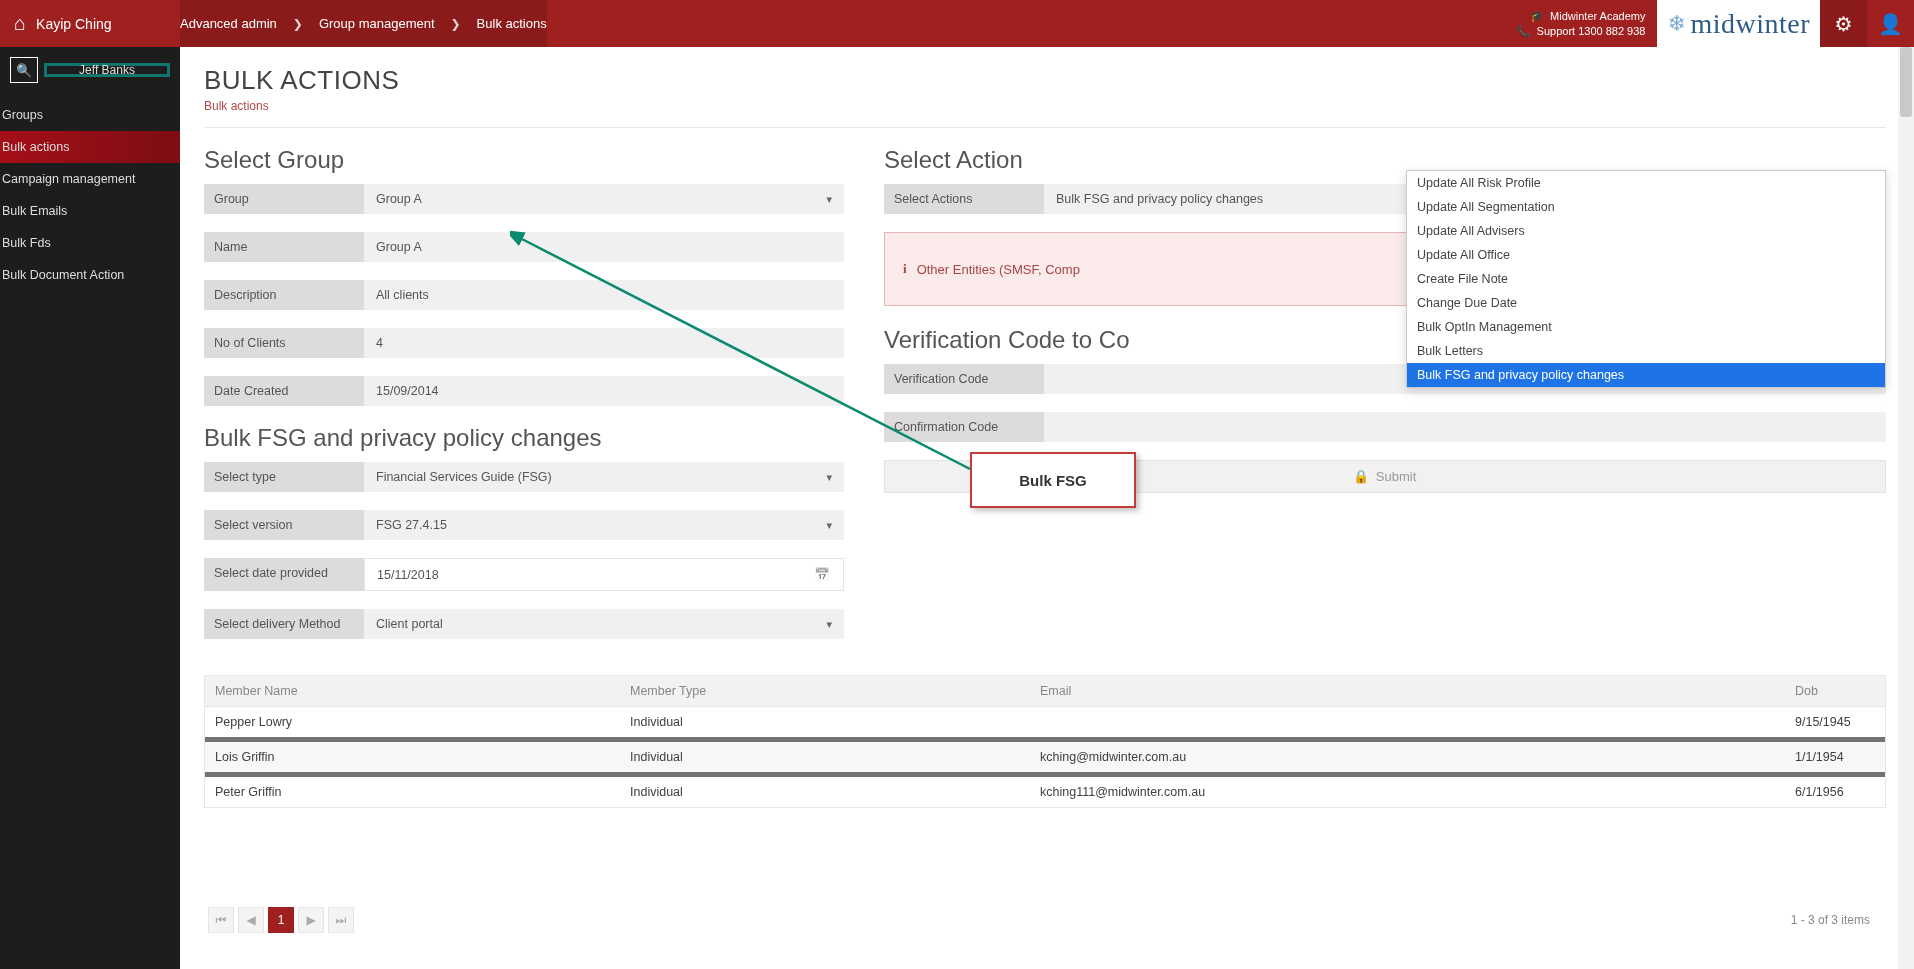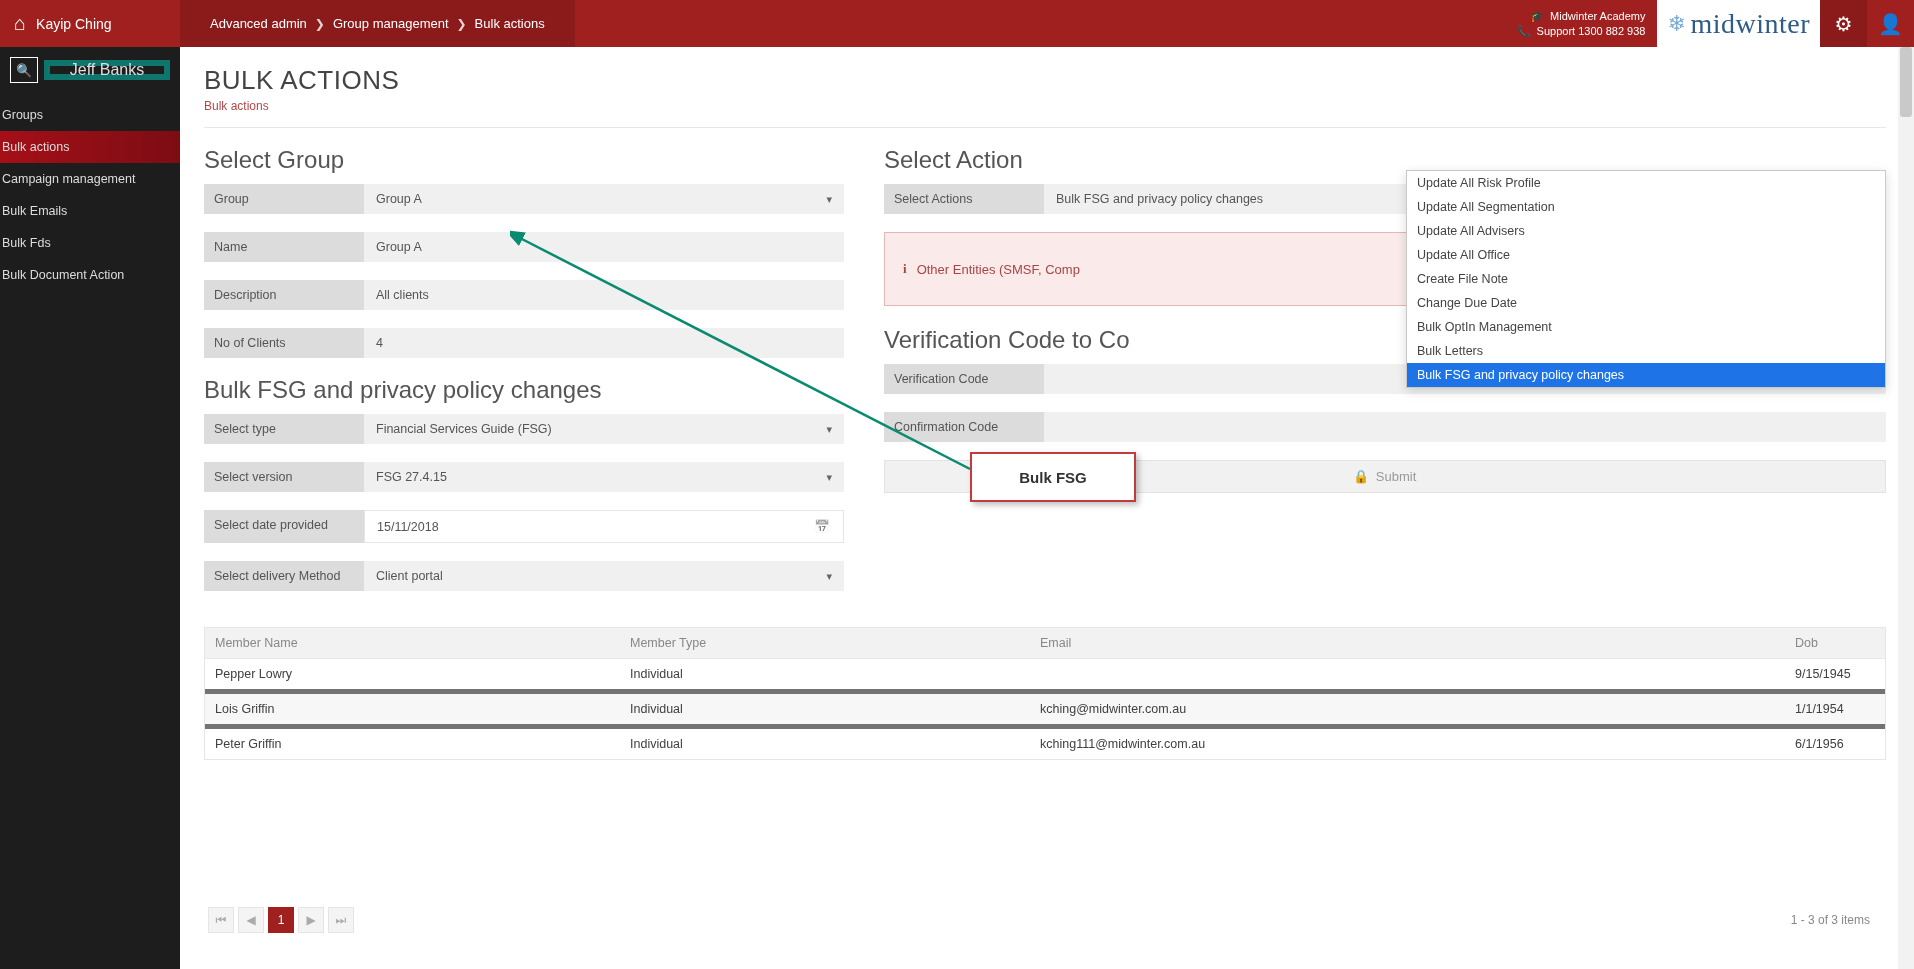--- a/index.html
+++ b/index.html
@@ -1,34 +1,34 @@
 <!DOCTYPE html>
 <html><head>
 <meta charset="utf-8">
 <style>
   * { box-sizing: border-box; margin: 0; padding: 0; }
   body { font-family: Arial, Helvetica, sans-serif; font-size: 13px; color: #333; background:#fff; overflow:hidden; }
   .topbar { height:47px; background:#a01f1f; display:flex; align-items:stretch; color:#fff; }
   .topbar .home { width:180px; display:flex; align-items:center; gap:10px; padding-left:14px; font-size:14px;}
   .topbar .home .icon-home { font-size:20px; }
-  .breadcrumb { background:#8b1a1a; display:flex; align-items:center; padding:0 30px; font-size:13px; gap:8px;}
+  .breadcrumb { background:#8b1a1a; display:flex; align-items:center; padding:0 0; font-size:13px; gap:16px;}
   .breadcrumb span.sep { opacity:.8; font-size:12px; }
   .topbar .spacer { flex:1; }
   .topbar .right { display:flex; align-items:stretch; }
   .topbar .info { display:flex; flex-direction:column; justify-content:center; align-items:flex-end; padding-right:12px; font-size:11px; gap:2px;}
   .topbar .info .row { display:flex; align-items:center; gap:6px; }
   .brand { background:#fff; color:#2e5c88; display:flex; align-items:center; padding:0 10px; font-family: "Times New Roman", serif; font-size:28px; letter-spacing:0.5px;}
   .brand .snow { color:#7aa9d4; font-size:22px; margin-right:4px;}
   .iconbtn { width:47px; display:flex; align-items:center; justify-content:center; font-size:20px; background:#a01f1f;}
   .iconbtn.gear { background:#8b1a1a; }
   .layout { display:flex; height:calc(969px - 47px); }
   .sidebar { width:180px; background:#1d1d1d; color:#ddd; flex-shrink:0; }
   .sidebar .search-row { display:flex; gap:6px; padding:10px; align-items:center;}
   .sidebar .search-row .sq { width:28px; height:26px; border:1px solid #fff; display:flex; align-items:center; justify-content:center; font-size:13px;}
-  .sidebar .search-row .name { flex:1; height:20px; border:6px solid #0f766e; display:flex; align-items:center; justify-content:center; font-size:16px;}
+  .sidebar .search-row .name { flex:1; height:14px; border:3px solid #0f766e; display:flex; align-items:center; justify-content:center; font-size:12px;}
   .sidebar .menu { padding-top:6px; }
   .sidebar .menu .item { padding:9px 2px; font-size:12.5px; cursor:pointer; }
   .sidebar .menu .item.active { background:linear-gradient(to right,#a50f18,#7c0d13); }
   .main { flex:1; background:#fff; overflow:auto; padding:0; position:relative;}
   .main-inner { padding:18px 28px 10px 24px; }
   h1.page { font-size:26px; font-weight:400; color:#444; letter-spacing:0.5px;}
   .subtext { font-size:12px; color:#b24848; margin-top:3px; }
   hr.sep { border:none; border-top:1px solid #e8e8e8; margin:14px 0 18px; }
   .cols { display:flex; gap:40px; }
   .col-left { flex:0 0 640px; }
@@ -56,21 +56,21 @@
   .gh.dob,.gc.dob{flex:0 0 100px;}
   .grid-body { border:1px solid #e6e6e6;}
   .grid-row { display:flex; border-top:5px solid #737373;}
   .grid-row:first-child{border-top:none;}
   .grid-row:nth-child(even){background:#f7f7f7;}
   .grid-row .gc { color:#404040;}
   .pager { position:absolute; bottom:-6px; left:24px; right:40px; display:flex; justify-content:space-between; align-items:center; padding:6px 4px; font-size:12px; color:#888;}
   .pager .controls { display:flex; gap:4px; align-items:center;}
   .pager .pg { width:26px; height:26px; display:flex; align-items:center; justify-content:center; background:#f4f4f4; color:#aaa; border:1px solid #e5e5e5;}
   .pager .pg.active { background:#a01f1f; color:#fff; border-color:#a01f1f;}
-  .callout { position:absolute; left:790px; top:405px; width:166px; height:50px; border:2px solid #c43b3b; background:#fff; display:flex; align-items:center; justify-content:center; font-weight:bold; font-size:15px; box-shadow:3px 3px 6px rgba(0,0,0,.25);}
+  .callout { position:absolute; left:790px; top:405px; width:166px; height:56px; border:2px solid #c43b3b; background:#fff; display:flex; align-items:center; justify-content:center; font-weight:bold; font-size:15px; box-shadow:3px 3px 6px rgba(0,0,0,.25);}
   svg.arrow { position:absolute; left:330px; top:182px; pointer-events:none; }
   .vscroll { position:absolute; right:0; top:0; bottom:0; width:16px; background:#f2f2f2;}
   .vscroll .thumb { position:absolute; top:0; height:70px; left:2px; right:2px; background:#c9c9c9; border-radius:3px;}
   .main-wrap { position:relative; flex:1; }
 </style>
 </head>
 <body>
 
 <div class="topbar">
   <div class="home">
@@ -147,20 +147,24 @@
                 <div class="label">Name</div>
                 <div class="value">Group A</div>
               </div>
           <div class="form-row">
                 <div class="label">Description</div>
                 <div class="value">All clients</div>
               </div>
           <div class="form-row">
                 <div class="label">No of Clients</div>
                 <div class="value">4</div>
+              </div>
+          <div class="form-row">
+                <div class="label">Date Created</div>
+                <div class="value">15/09/2014</div>
               </div>
 
           <h2 class="section bulk-heading">Bulk FSG and privacy policy changes</h2>
           <div class="form-row">
                 <div class="label">Select type</div>
                 <div class="value dd">Financial Services Guide (FSG)</div>
               </div>
           <div class="form-row">
                 <div class="label">Select version</div>
                 <div class="value dd">FSG 27.4.15</div>

